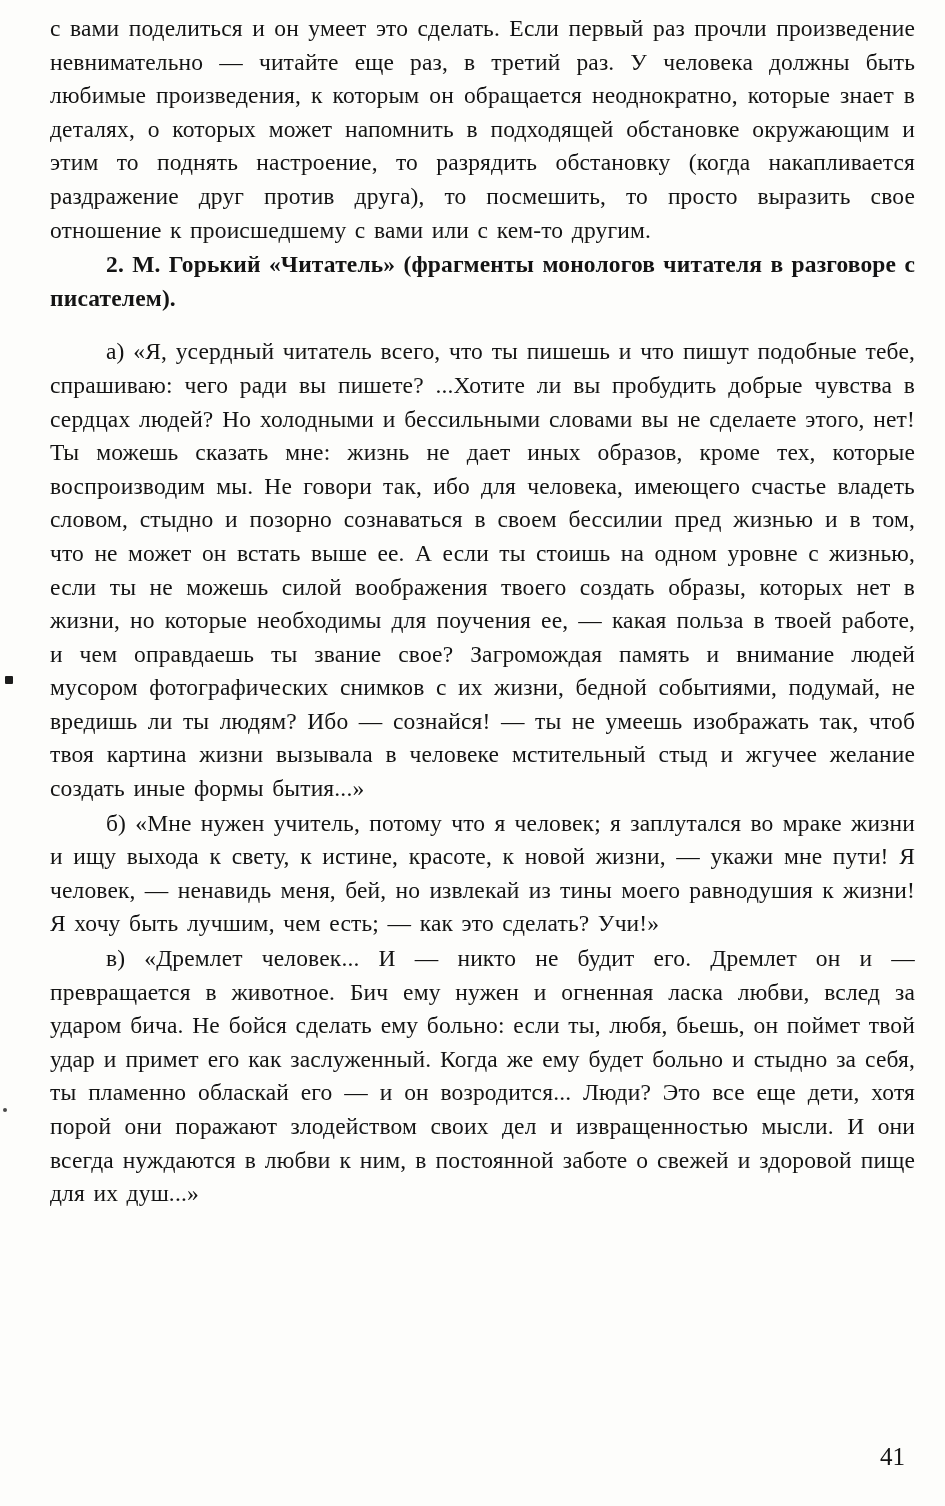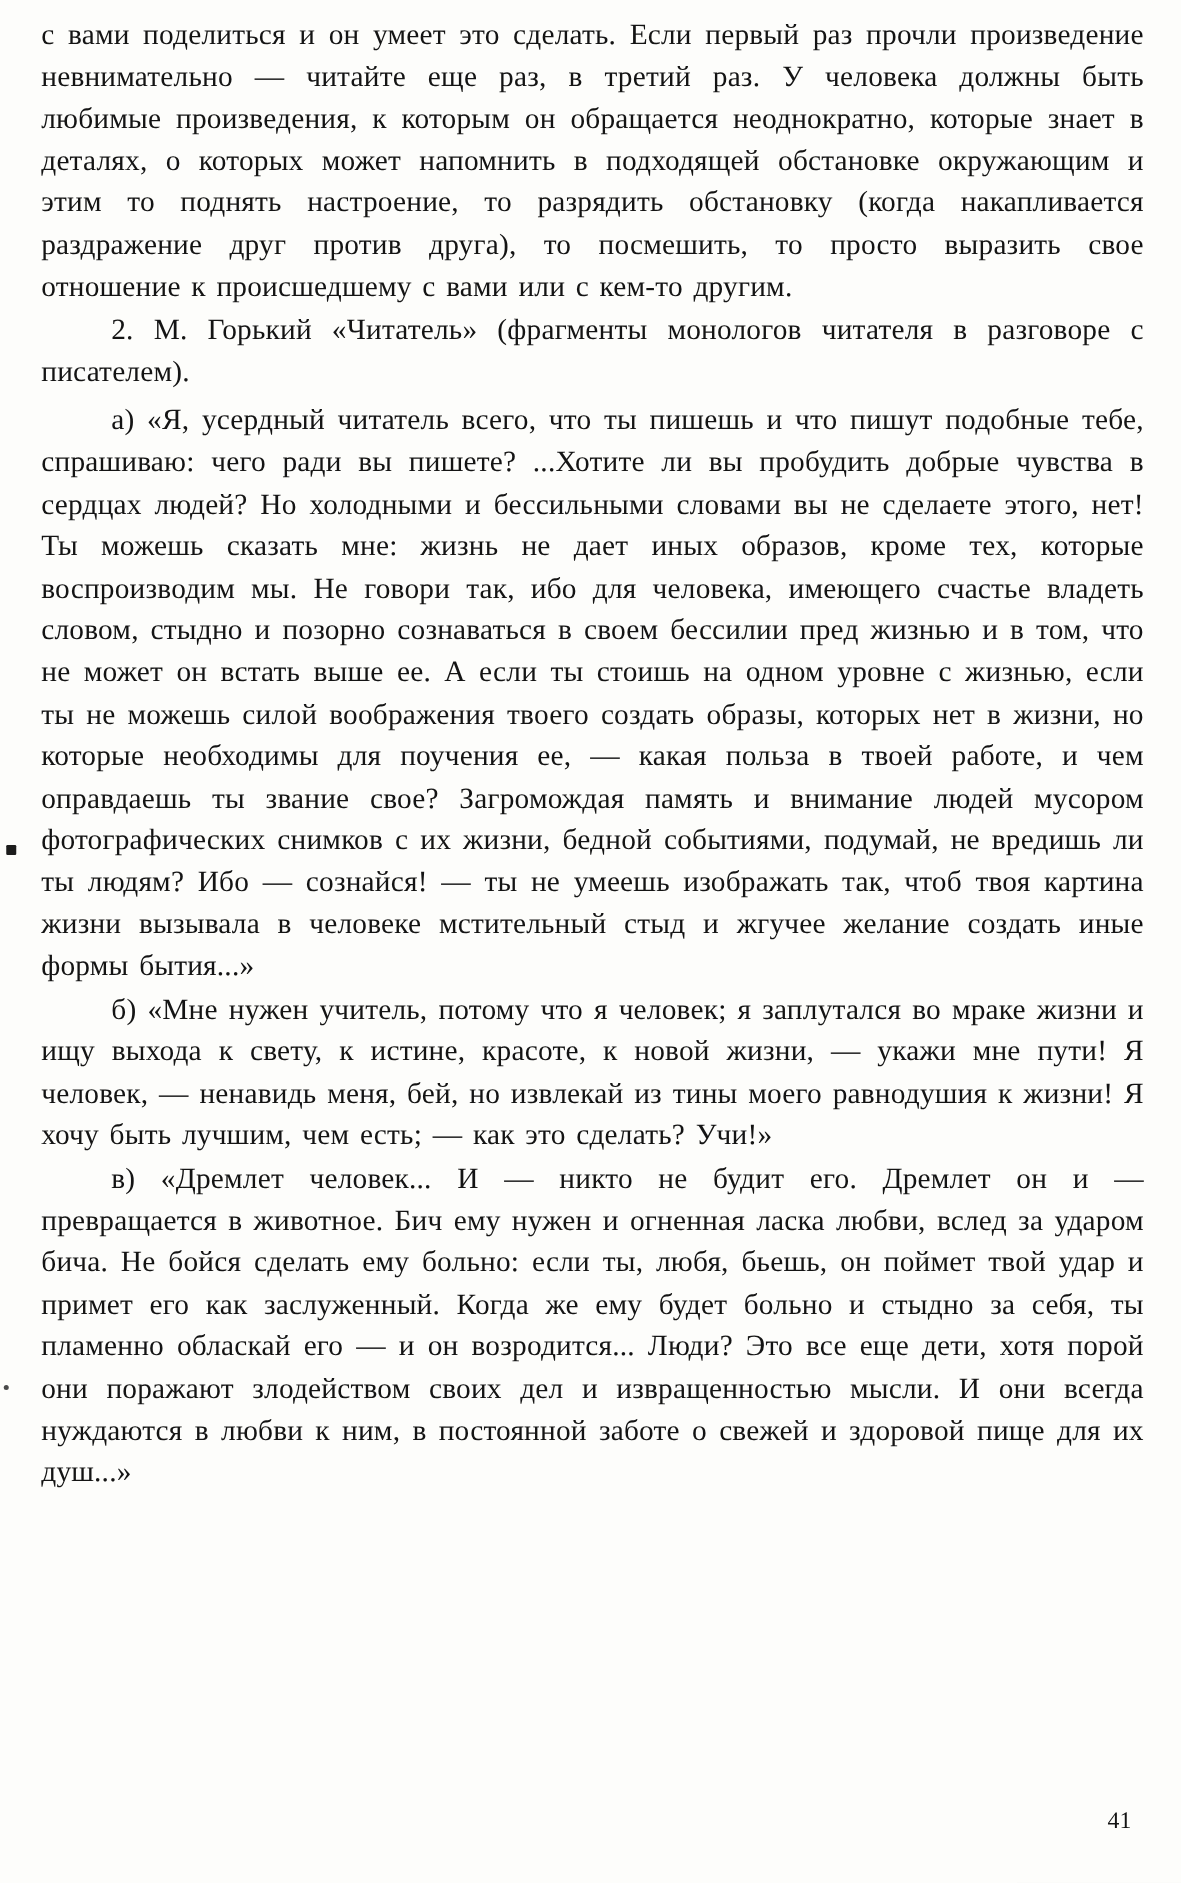--- a/index.html
+++ b/index.html
@@ -17,46 +17,46 @@
     position: absolute;
     left: 0; top: 0;
     width: 945px;
     height: 1506px;
     box-sizing: border-box;
     background: #fdfdfb;
     color: #141414;
     font-family: "Liberation Serif", "DejaVu Serif", serif;
     font-size: 23.5px;
     line-height: 33.6px;
-    padding: 12px 30px 0 33px;
+    padding: 12px 30px 0 50px;
     text-align: justify;
   }
   .para {
     margin: 0;
     text-indent: 56px;
     word-spacing: 2.5px;
     letter-spacing: 0.15px;
   }
   .para.continuation {
     text-indent: 0;
   }
   .para.heading {
-    font-weight: normal;
+    font-weight: bold;
     margin-top: 7px;
-    margin-bottom: 5px;
+    margin-bottom: 20px;
     word-spacing: 2px;
   }
   .para + .para {
     margin-top: 1px;
   }
   .page-number {
     position: absolute;
     right: 40px;
     bottom: 32px;
-    font-size: 19px;
+    font-size: 25px;
     font-family: "Liberation Serif", "DejaVu Serif", serif;
     color: #141414;
   }
   .margin-dot {
     position: absolute;
     left: 5px;
     top: 676px;
     width: 8px;
     height: 8px;
     background: #1c1c1c;

